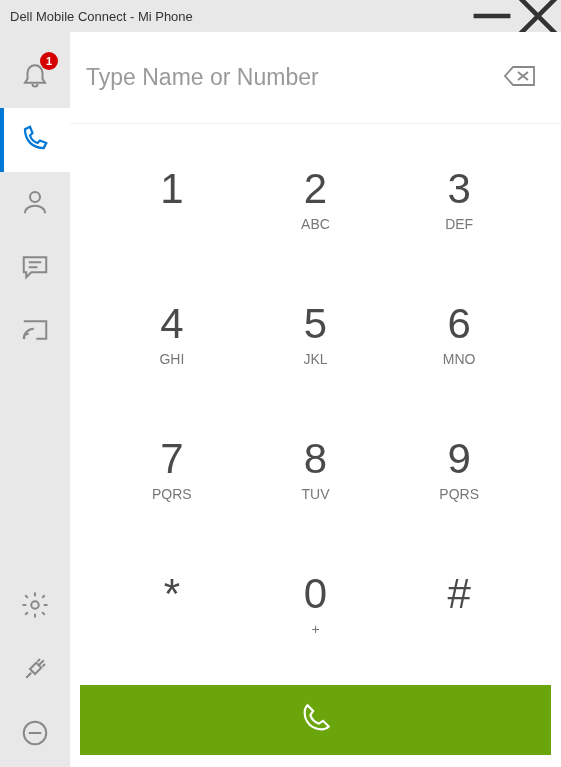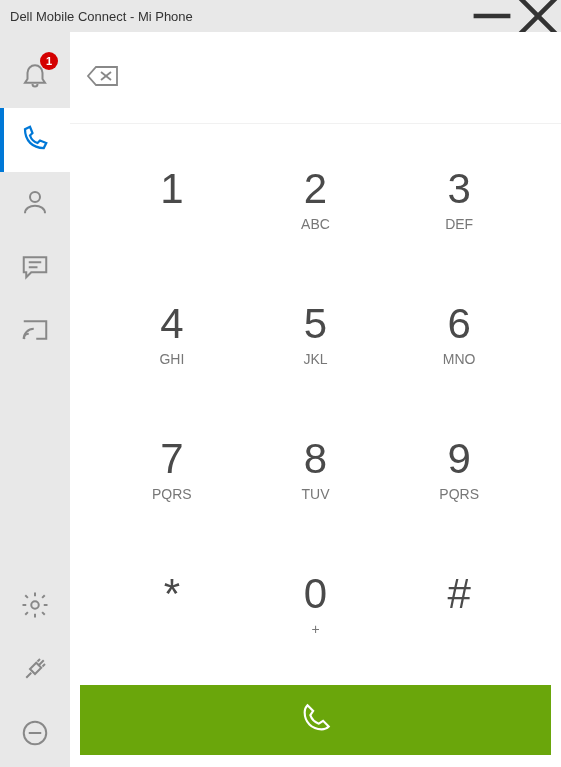--- a/index.html
+++ b/index.html
@@ -241,20 +241,21 @@
         <svg viewBox="0 0 24 24" fill="none" stroke="#888" stroke-width="1.6">
           <circle cx="12" cy="12" r="9"></circle>
           <line x1="7" y1="12" x2="17" y2="12"></line>
         </svg>
       </span>
     </div>
   </div>
 
   <div class="main">
     <div class="inputrow">
+      <input class="phone-input" placeholder="Type Name or Number" style="">
       <span class="backspace">
         <span>
           <svg viewBox="0 0 34 24" fill="none" stroke="#888" stroke-width="1.8">
             <path d="M10 3h21v18H10L2 12 10 3z"></path>
             <line x1="15" y1="8" x2="25" y2="16"></line>
             <line x1="25" y1="8" x2="15" y2="16"></line>
           </svg>
         </span>
       </span>
     </div>

